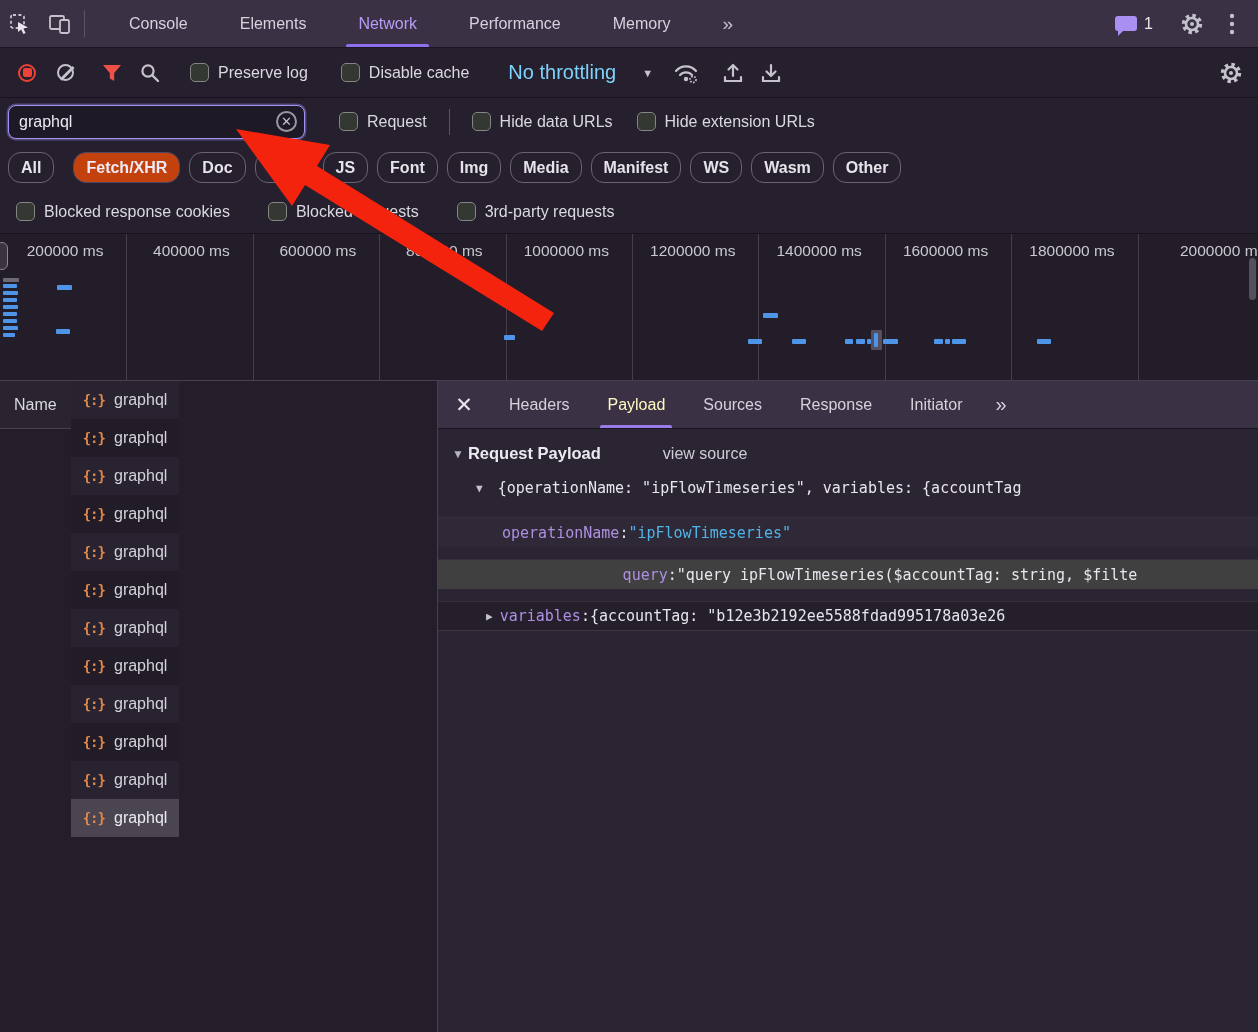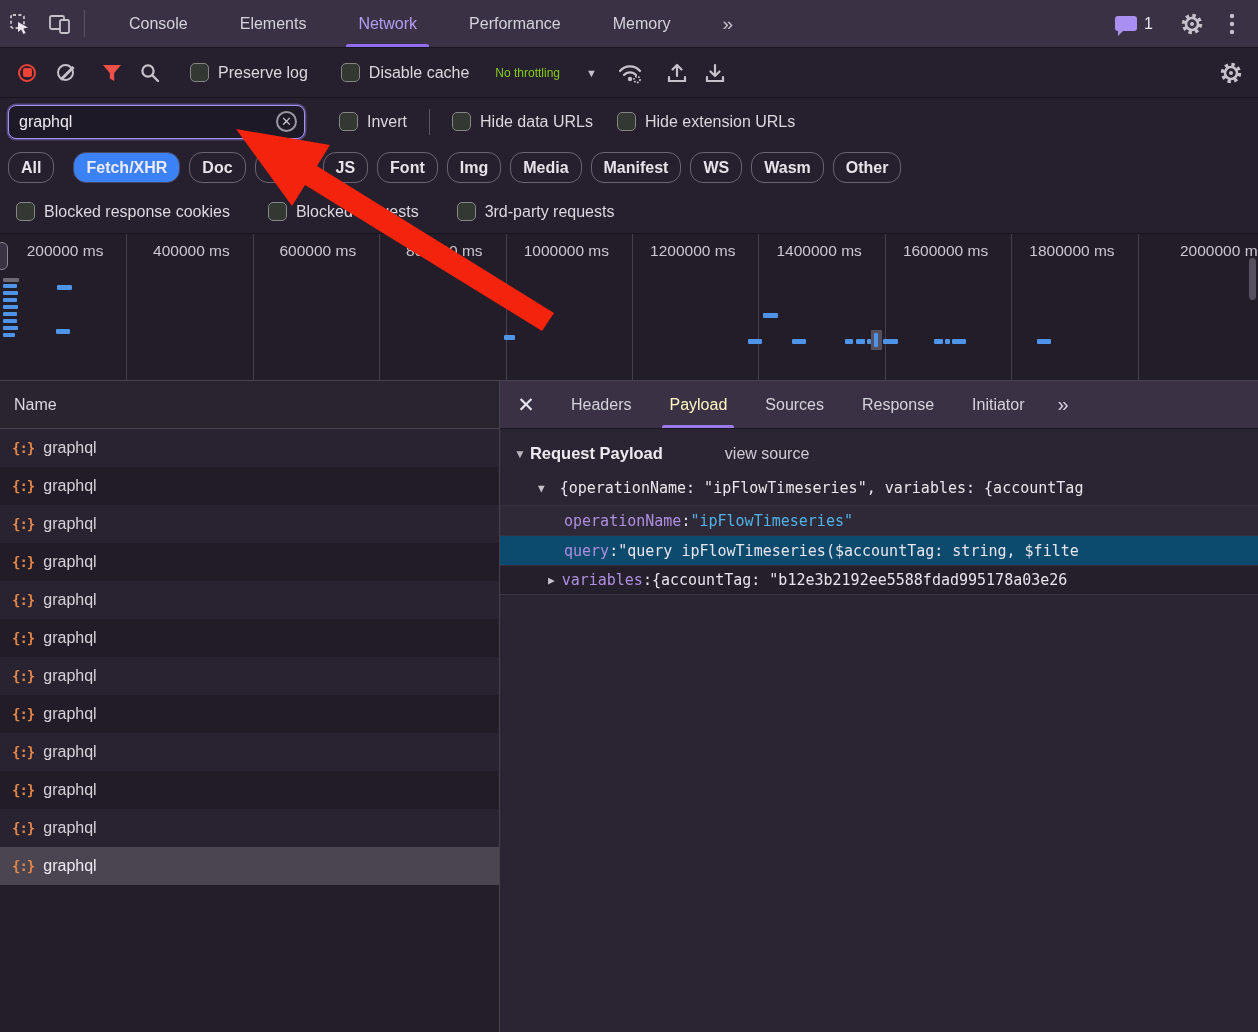--- a/index.html
+++ b/index.html
@@ -26,50 +26,50 @@
   .net-toolbar{ height:50px; background:#261f2d; display:flex; align-items:center; padding:0 8px; border-bottom:1px solid #17131c; }
   .tool{ width:38px; height:34px; display:flex; align-items:center; justify-content:center; cursor:pointer; }
   .rec{ width:18px; height:18px; border:2.5px solid #ed4236; border-radius:50%; display:flex; align-items:center; justify-content:center; }
   .rec i{ width:9px; height:9px; background:#ed4236; border-radius:2px; }
   .block{ position:relative; width:17px; height:17px; border:2.5px solid #c6c2cc; border-radius:50%; }
   .block::after{ content:""; position:absolute; left:-1px; top:6px; width:18px; height:2.5px; background:#c6c2cc; transform:rotate(-45deg); }
   .cb-group{ display:flex; align-items:center; gap:9px; padding:0 12px; cursor:pointer; white-space:nowrap; }
   .cb{ width:19px; height:19px; border:1.5px solid #858585; border-radius:5px; background:#333833; flex:none; }
   .cb-label{ font-size:16px; color:#dbd8e0; }
   .throttle{ display:flex; align-items:center; gap:26px; padding:0 14px; cursor:pointer; }
-  .throttle .t-label{ font-size:12px; color:#84cc16; }
+  .throttle .t-label{ font-size:20px; color:#7dd3fc;margin-left:13px; }
   .caret{ font-size:11px; color:#c6c2cc; }
   .spacer{ flex:1; }
 
   
   .filter-row{ height:47px; background:#261f2d; display:flex; align-items:center; padding:0 8px; }
   .filter-box{ position:relative; width:297px; height:34px; background:#1e1926; border:1px solid #a293f0; border-radius:8px; box-shadow:0 0 0 1.5px #55497e; display:flex; align-items:center; margin-right:22px; }
   .filter-box input{ flex:1; background:transparent; border:none; outline:none; color:#ece9f1; font-size:16px; padding:0 10px; font-family:inherit; }
   .clear-btn{ width:21px; height:21px; border:2px solid #9b97a2; border-radius:50%; color:#c6c2cc; font-size:13px; line-height:17px; text-align:center; margin-right:7px; cursor:pointer; flex:none; }
 
   
   .pills-row{ height:45px; background:#261f2d; display:flex; align-items:center; padding:0 8px; gap:9px; }
   .pill{ height:31px; display:flex; align-items:center; padding:0 12px; border:1px solid #6a6472; border-radius:13px; font-size:16px; font-weight:bold; color:#e6e3ea; cursor:pointer; white-space:nowrap; }
-  .pill.sel{ background:#3b82f6; border-color:#4e4764; color:#efeaf7; }
+  .pill.sel{ background:#c2410c; border-color:#4e4764; color:#efeaf7; }
   .pills-row .vdiv{ margin:8px 0; }
 
   
   .blocked-row{ height:43px; background:#261f2d; display:flex; align-items:center; padding:0 4px; gap:14px; }
 
   
   .timeline{ position:relative; height:148px; background:#231d2a; border-top:1px solid #17131c; border-bottom:1px solid #47414d; overflow:hidden; }
   .gridline{ position:absolute; top:0; bottom:0; width:1px; background:#453f4d; }
   .tick-label{ position:absolute; top:8px; width:110px; font-size:15.5px; color:#cbc8cf; text-align:right; white-space:nowrap; }
   .tl-bar{ position:absolute; border-radius:1px; }
   .grip{ position:absolute; left:-4px; top:8px; width:12px; height:28px; border:1px solid #8a8593; border-radius:6px; background:#3a3442; }
   .scroll-thumb{ position:absolute; right:2px; top:24px; width:7px; height:42px; border-radius:4px; background:#56505e; }
 
   
   .split{ display:flex; height:651px; }
-  .name-panel{ width:500px; border-right:1px solid #47414d; display:flex; flex-direction:column; background:#231e29; }
+  .name-panel{ width:438px; border-right:1px solid #47414d; display:flex; flex-direction:row; background:#231e29; }
   .name-header{ height:48px; background:#2a2430; border-bottom:1px solid #47414d; display:flex; align-items:center; padding:0 14px; font-size:16px; color:#dbd8e0; }
   .req-row{ height:38px; display:flex; align-items:center; padding:0 12px; gap:9px; font-size:16px; color:#d5d2d9; cursor:pointer; }
   .req-row:nth-child(odd){ background:#282231; }
   .req-row:nth-child(even){ background:#211c27; }
   .req-row.sel{ background:#4b4551; color:#eceaf0; }
   .json-ic{ font-family:"DejaVu Sans Mono",monospace; font-weight:bold; font-size:14px; color:#e0874a; letter-spacing:-1px; }
 
   .detail-panel{ flex:1; display:flex; flex-direction:column; background:#2b2533; min-width:0; }
   .detail-tabs{ height:48px; background:#3a3244; display:flex; align-items:stretch; border-bottom:1px solid #191521; flex:none; }
   .close-x{ width:52px; display:flex; align-items:center; justify-content:center; font-size:21px; color:#e8e5ee; cursor:pointer; }
@@ -79,23 +79,23 @@
   .more-tabs{ display:flex; align-items:center; padding:0 14px; font-size:20px; color:#d6d2dc; cursor:pointer; }
 
   
   .payload{ flex:1; overflow:hidden; }
   .payload-head{ display:flex; align-items:center; padding:15px 8px 8px 14px; }
   .tri{ font-size:12px; color:#b6b3bc; margin-right:4px; }
   .payload-title{ font-size:16.5px; font-weight:bold; color:#eceaf0; }
   .view-source{ font-size:16px; color:#cfccd5; margin-left:62px; cursor:pointer; }
   .mono{ font-family:"DejaVu Sans Mono","Liberation Mono",monospace; font-size:15px; white-space:nowrap; overflow:hidden; }
   .json-preview{ display:flex; align-items:center; gap:8px; padding:8px 0 8px 38px; color:#e8e5ec; }
-  .json-row{ display:flex; align-items:center; height:30px; padding-left:64px; border-top:1px solid #352f3e; color:#e8e5ec; cursor:pointer; }
+  .json-row{ display:flex; align-items:center; height:30px; padding-left:64px; border-top:1px solid #352f3e; color:#e8e5ec; cursor:pointer;margin-top:12px; }
   .json-row.op{ background:#2f2937; }
-  .json-row.selected{ background:#0c4a6e; }
+  .json-row.selected{ background:#404040;justify-content:center; }
   .json-row.vars{ background:#241f2b; border-bottom:1px solid #3b3544; padding-left:48px; }
   .k{ color:#ad8fe0; }
   .v-str{ color:#4fb3e8; }
   .v-plain{ color:#e8e5ec; }
   .row-tri{ font-size:11px; color:#c6c2cc; margin-right:7px; }
 
   svg.ic{ display:block; }
   .arrow-svg{ position:absolute; left:0; top:0; pointer-events:none; z-index:50; }
 </style>
 </head>
@@ -217,21 +217,21 @@
     </div>
   </div>
 
   <div class="filter-row">
     <div class="filter-box">
       <input type="text" value="graphql" style="">
       <span class="clear-btn">✕</span>
     </div>
     <div class="cb-group">
       <span class="cb"></span>
-      <span class="cb-label">Invert</span>
+      <span class="cb-label">Request</span>
     </div>
     <div class="vdiv" style="height:26px; margin:0 10px;"></div>
     <div class="cb-group">
       <span class="cb"></span>
       <span class="cb-label">Hide data URLs</span>
     </div>
     <div class="cb-group">
       <span class="cb"></span>
       <span class="cb-label">Hide extension URLs</span>
     </div>

